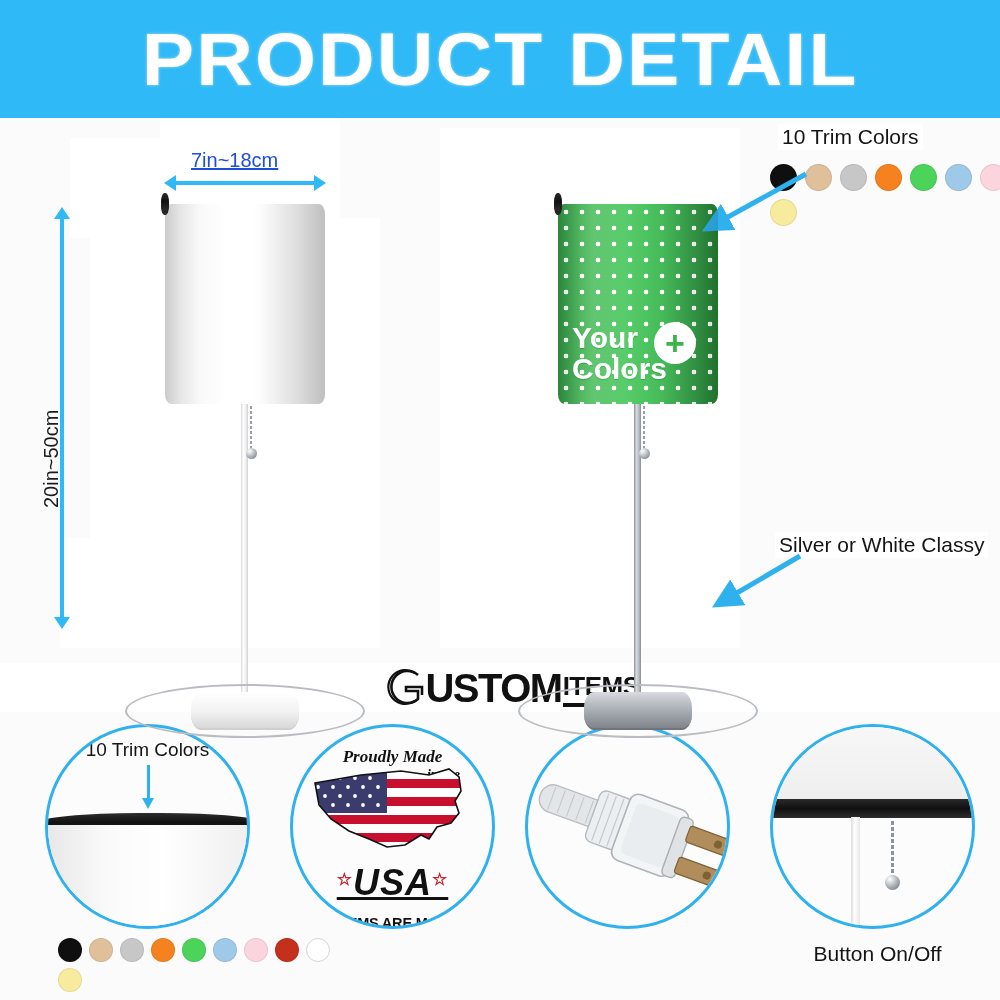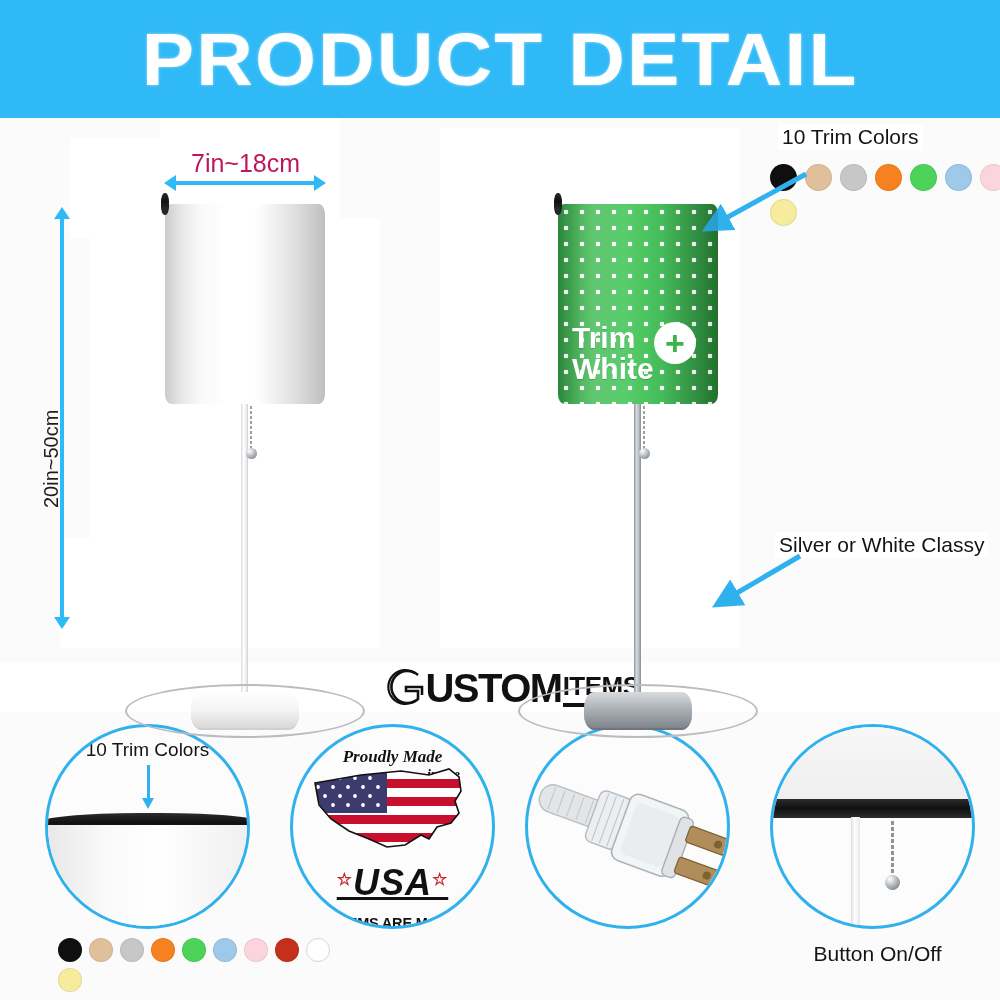--- a/index.html
+++ b/index.html
@@ -105,22 +105,22 @@
     background-image: linear-gradient(to bottom, #9aa0a6 60%, rgba(0,0,0,0) 60%);
     background-size: 2px 5px;
   }
   .chain-ball {
     position: absolute; width: 11px; height: 11px; border-radius: 50%; z-index: 4;
     background: radial-gradient(circle at 32% 28%, #ffffff, #b9bec3 45%, #6e7479);
   }
 
   
   .dim-label {
-    position: absolute; color: #be185d; font-size: 25px; white-space: nowrap;
-    background: #ffffff; padding: 1px 3px;
+    position: absolute; color: #1d4ed8; font-size: 20px; white-space: nowrap;
+    background: #ffffff; padding: 1px 3px; text-decoration: underline;
   }
   .dim-v-label {
     position: absolute; color: #1c1c1c; font-size: 20px; white-space: nowrap;
     transform: rotate(-90deg); transform-origin: left top;
   }
   .arrow-h {
     position: absolute; height: 4px; background: #2fb9f6;
   }
   .arrow-h::before, .arrow-h::after {
     content: ""; position: absolute; top: -6px; width: 0; height: 0;
@@ -300,22 +300,22 @@
       <div class="stem" style="left:76px; top:200px; height:305px;"></div>
       <div class="cord-loop" style="left:-40px; top:480px;"></div>
       <div class="base" style="left:26px; top:488px;"></div>
     </div>
 
     <div class="lamp" style="left:558px; top:86px;">
       <div class="shade shade-green">
         <div class="shade-body"></div>
         <div class="shade-gloss"></div>
         <div class="design-text">
-          <span>Trim</span><br>
-          <span>White</span>
+          <span>Your</span><br>
+          <span>Colors</span>
         </div>
         <div class="plus-badge">+</div>
       </div>
       <div class="trim-top"></div>
       <div class="trim-bottom"></div>
 
       <div class="chain" style="left:85px; top:202px; height:44px;"></div>
       <div class="chain-ball" style="left:80.5px; top:244px;"></div>
 
       <div class="stem stem-silver" style="left:76px; top:200px; height:305px;"></div>

